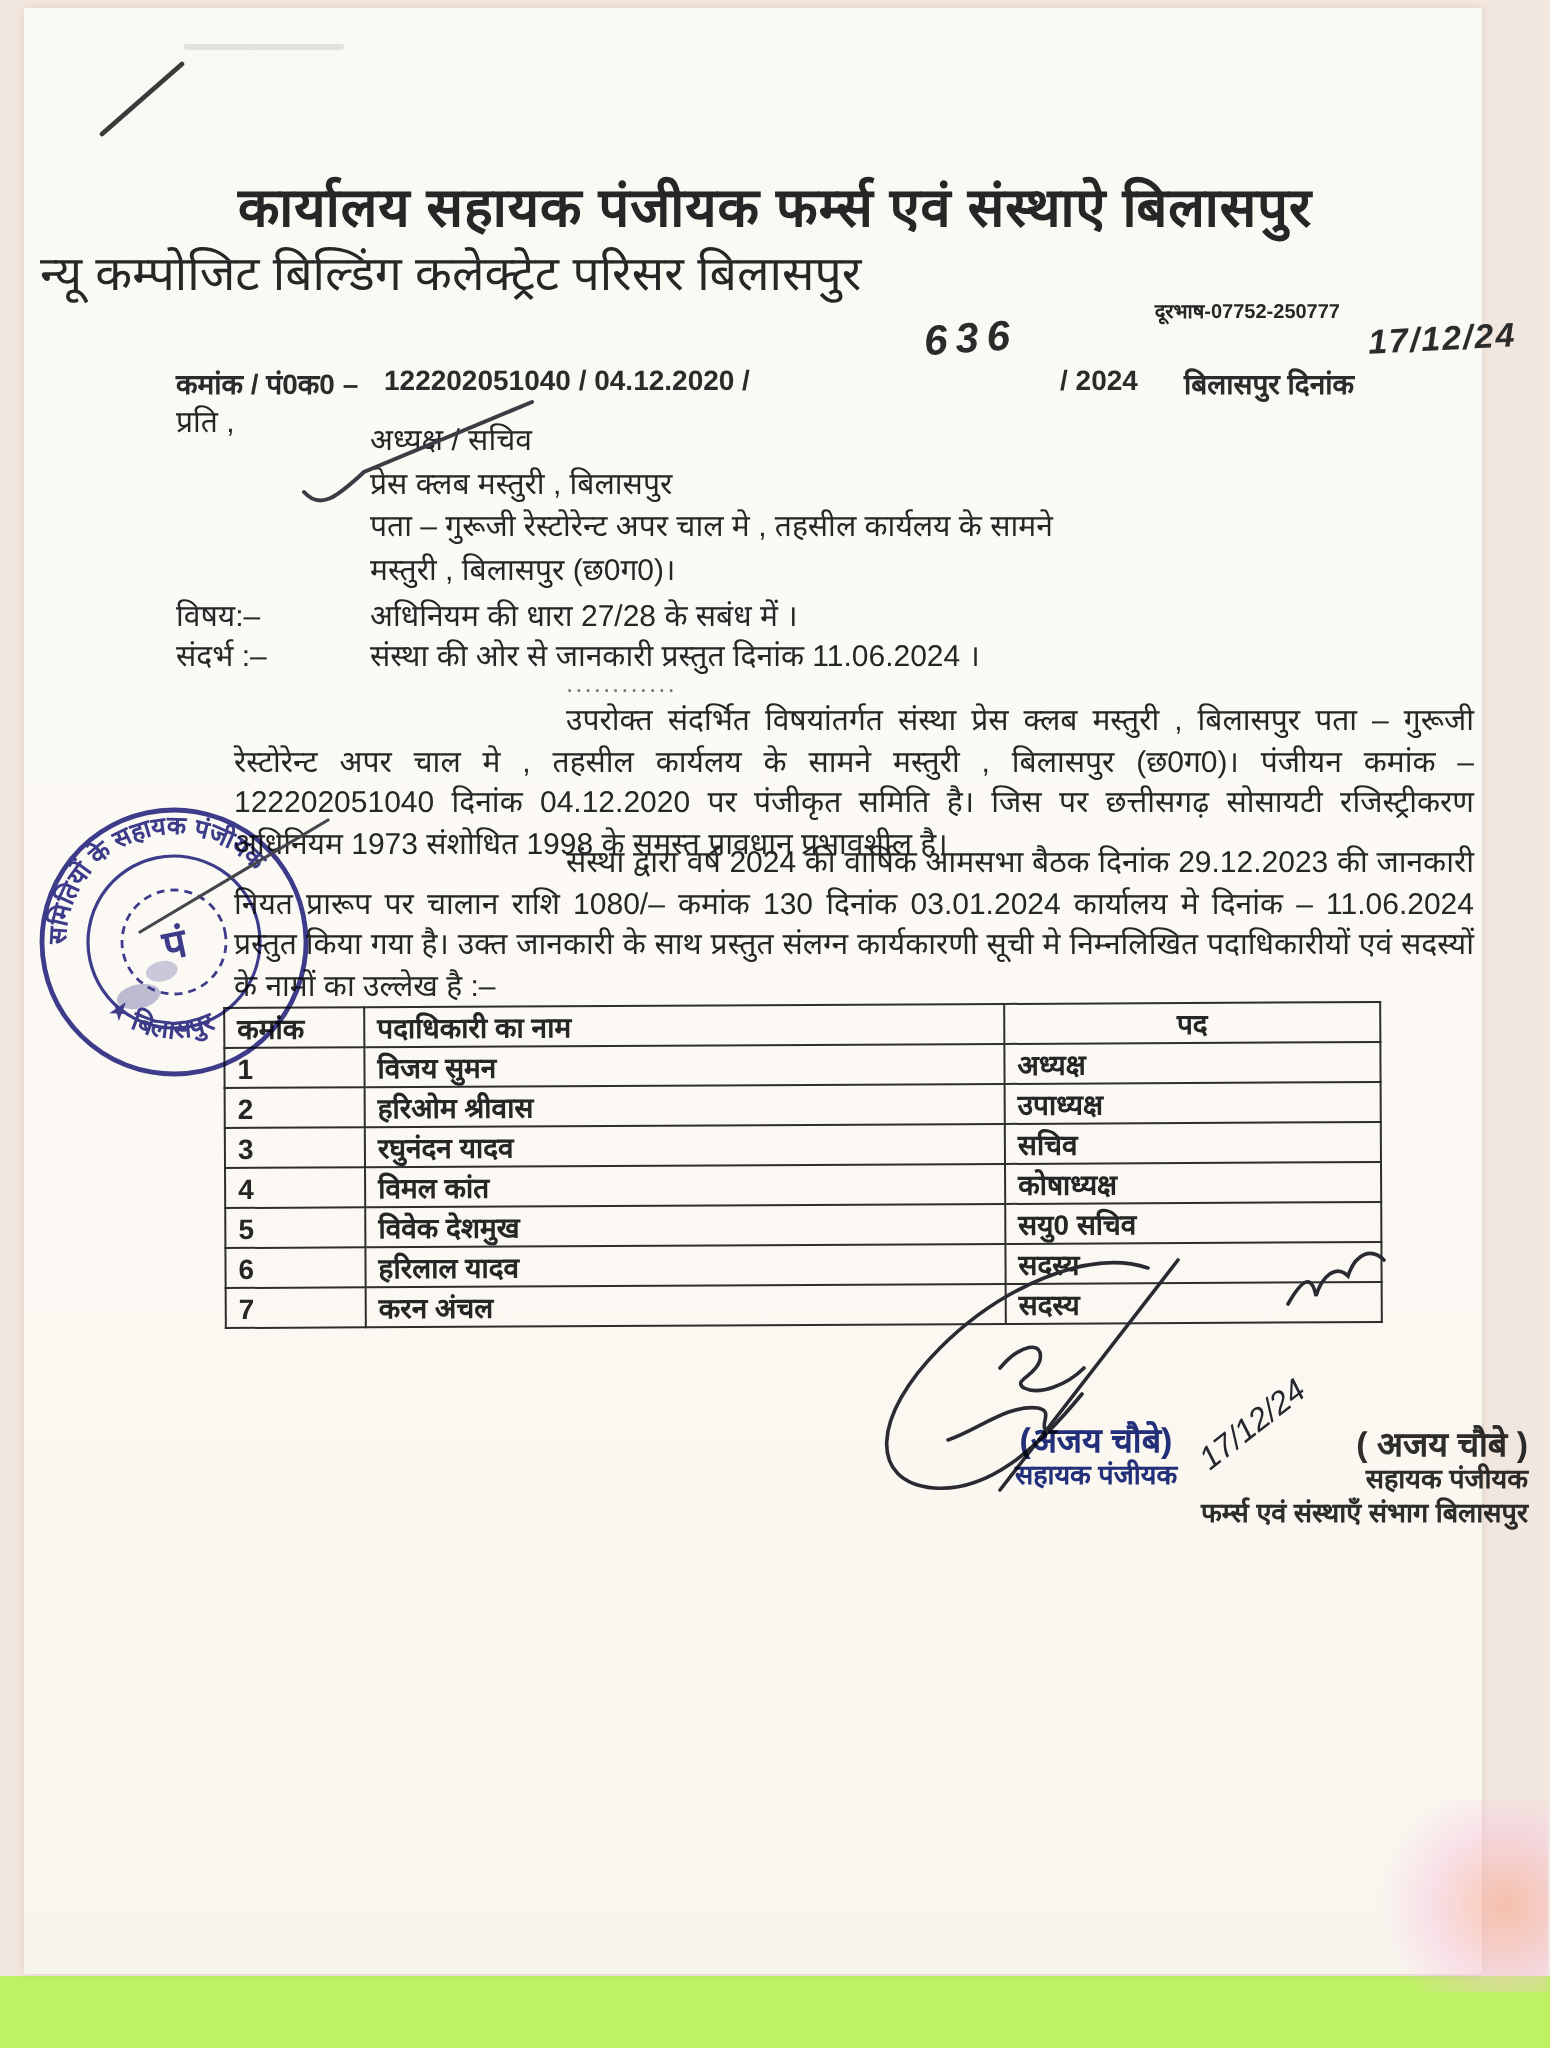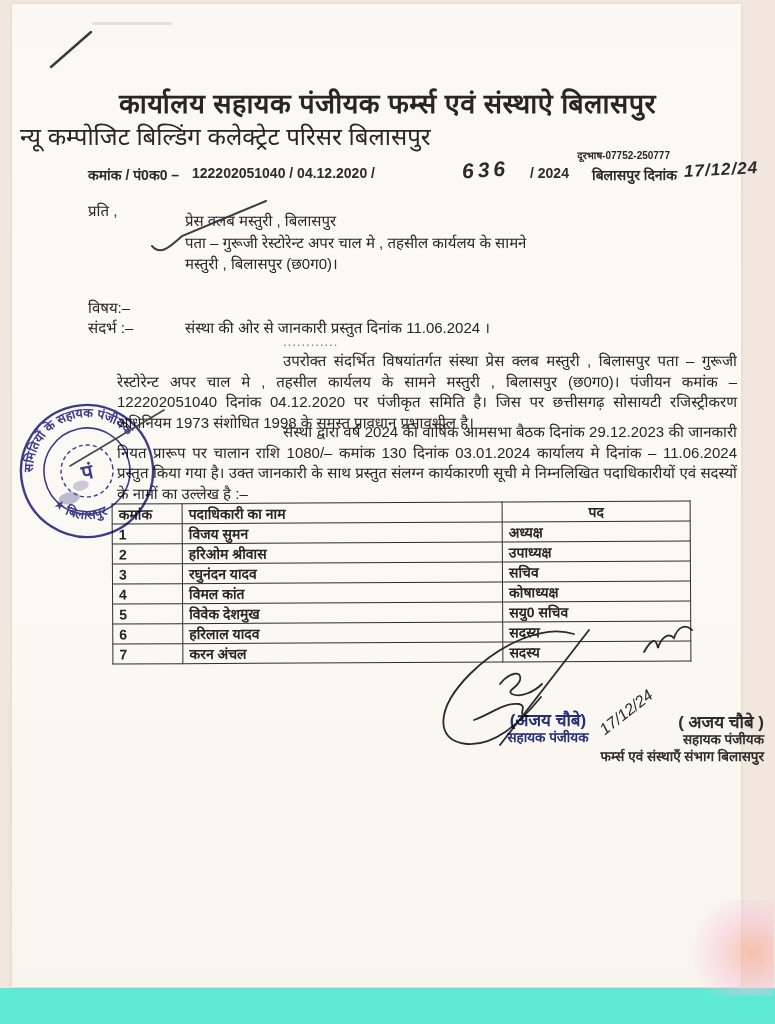--- a/index.html
+++ b/index.html
@@ -1,29 +1,29 @@
 <!DOCTYPE html>
 <html><head>
 <meta charset="utf-8">
 <style>
   html,body{margin:0;padding:0;}
   body{font-family:"Liberation Sans","DejaVu Sans",sans-serif;background:#ffffff;}
-  .scan{position:relative;width:775px;height:1024px;overflow:hidden;background:#5eead4;}
+  .scan{position:relative;width:775px;height:1024px;overflow:hidden;background:#bef264;}
   .edge{position:absolute;left:0;top:0;width:775px;height:988px;background:#f2e7de;}
   .paper{position:absolute;left:12px;top:4px;width:729px;height:983px;
          background:linear-gradient(180deg,#faf8f2,#fcfaf6 30%,#fbf8f2 70%,#f8f5ee);
          box-shadow:0 0 4px rgba(120,90,70,.15);}
   .blotch{position:absolute;left:688px;top:900px;width:86px;height:96px;
           background:radial-gradient(circle at 75% 55%, rgba(248,160,130,.55), rgba(248,190,220,.38) 45%, rgba(255,255,255,0) 75%);}
   .abs{position:absolute;}
   .doc-text{color:#262626;}
   .title1{top:84px;left:20px;width:735px;text-align:center;font-size:27px;font-weight:bold;letter-spacing:.5px;}
   .title2{top:119px;left:20px;width:735px;text-align:left;font-size:24px;font-weight:400;}
   .phone{top:148px;left:498px;width:172px;text-align:right;font-size:10px;font-weight:600;}
-  .refline span{position:absolute;top:165px;font-size:14px;font-weight:600;white-space:nowrap;color:#2b2b2b;}
+  .refline span{position:absolute;top:182px;font-size:14px;font-weight:600;white-space:nowrap;color:#2b2b2b;}
   .ref-label{left:88px;}
   .ref-number{left:192px;}
   .ref-slashyear{left:530px;}
   .ref-place{left:592px;}
   .hand{font-style:italic;font-weight:400;color:#26262e;}
   .hand-636{left:462px !important;top:158px !important;font-size:21px !important;letter-spacing:4px;transform:rotate(-4deg);}
   .hand-date{left:684px !important;top:160px !important;font-size:17px !important;letter-spacing:1px;transform:rotate(-3deg);}
   .prati{top:200px;left:88px;font-size:15px;}
   .recipient{top:210px;left:185px;font-size:15px;line-height:21.5px;white-space:nowrap;}
   .subj-label{top:297px;left:88px;font-size:15px;}
@@ -72,30 +72,32 @@
     <span class="ref-label">कमांक / पं0क0 –</span>
     <span class="ref-number">122202051040 / 04.12.2020 /</span>
     <span class="hand hand-636">636</span>
     <span class="ref-slashyear">/ 2024</span>
     <span class="ref-place">बिलासपुर दिनांक</span>
     <span class="hand hand-date">17/12/24</span>
   </div>
 
   <div class="abs doc-text prati">प्रति ,</div>
   <div class="abs doc-text recipient">
+    <div>अध्यक्ष  / सचिव</div>
     <div>प्रेस   क्लब मस्तुरी , बिलासपुर</div>
     <div>पता – गुरूजी रेस्टोरेन्ट अपर चाल मे , तहसील कार्यलय के सामने</div>
     <div>मस्तुरी , बिलासपुर   (छ0ग0)।</div>
   </div>
 
   <svg class="abs" style="left:146px;top:196px;" width="126" height="60">
     <path d="M 6 50 C 14 59 22 53 36 40 L 120 5" stroke="#3c3c44" stroke-width="2" fill="none" stroke-linecap="round"></path>
   </svg>
 
   <div class="abs doc-text subj-label">विषय:–</div>
+  <div class="abs doc-text subj-text">अधिनियम की धारा 27/28 के सबंध में  ।</div>
   <div class="abs doc-text refr-label">संदर्भ :–</div>
   <div class="abs doc-text refr-text">संस्था की ओर से जानकारी प्रस्तुत दिनांक 11.06.2024   ।</div>
   <div class="abs dots">............</div>
 
   <div class="abs doc-text para para1">उपरोक्त संदर्भित विषयांतर्गत संस्था प्रेस  क्लब मस्तुरी , बिलासपुर पता – गुरूजी रेस्टोरेन्ट अपर चाल मे , तहसील कार्यलय के सामने मस्तुरी , बिलासपुर (छ0ग0)। पंजीयन कमांक – 122202051040 दिनांक 04.12.2020 पर पंजीकृत समिति है। जिस पर छत्तीसगढ़ सोसायटी रजिस्ट्रीकरण अधिनियम 1973 संशोधित 1998 के समस्त प्रावधान प्रभावशील है।</div>
   <div class="abs doc-text para para2">संस्था द्वारा वर्ष 2024 की वार्षिक आमसभा बैठक दिनांक 29.12.2023 की जानकारी नियत प्रारूप पर चालान राशि 1080/– कमांक 130 दिनांक 03.01.2024 कार्यालय मे दिनांक – 11.06.2024 प्रस्तुत किया गया है। उक्त जानकारी के साथ प्रस्तुत संलग्न कार्यकारणी सूची मे निम्नलिखित पदाधिकारीयों एवं सदस्यों के नामों का उल्लेख है :–</div>
 
   <table class="officers">
     <colgroup>
         <col style="width:70px">

